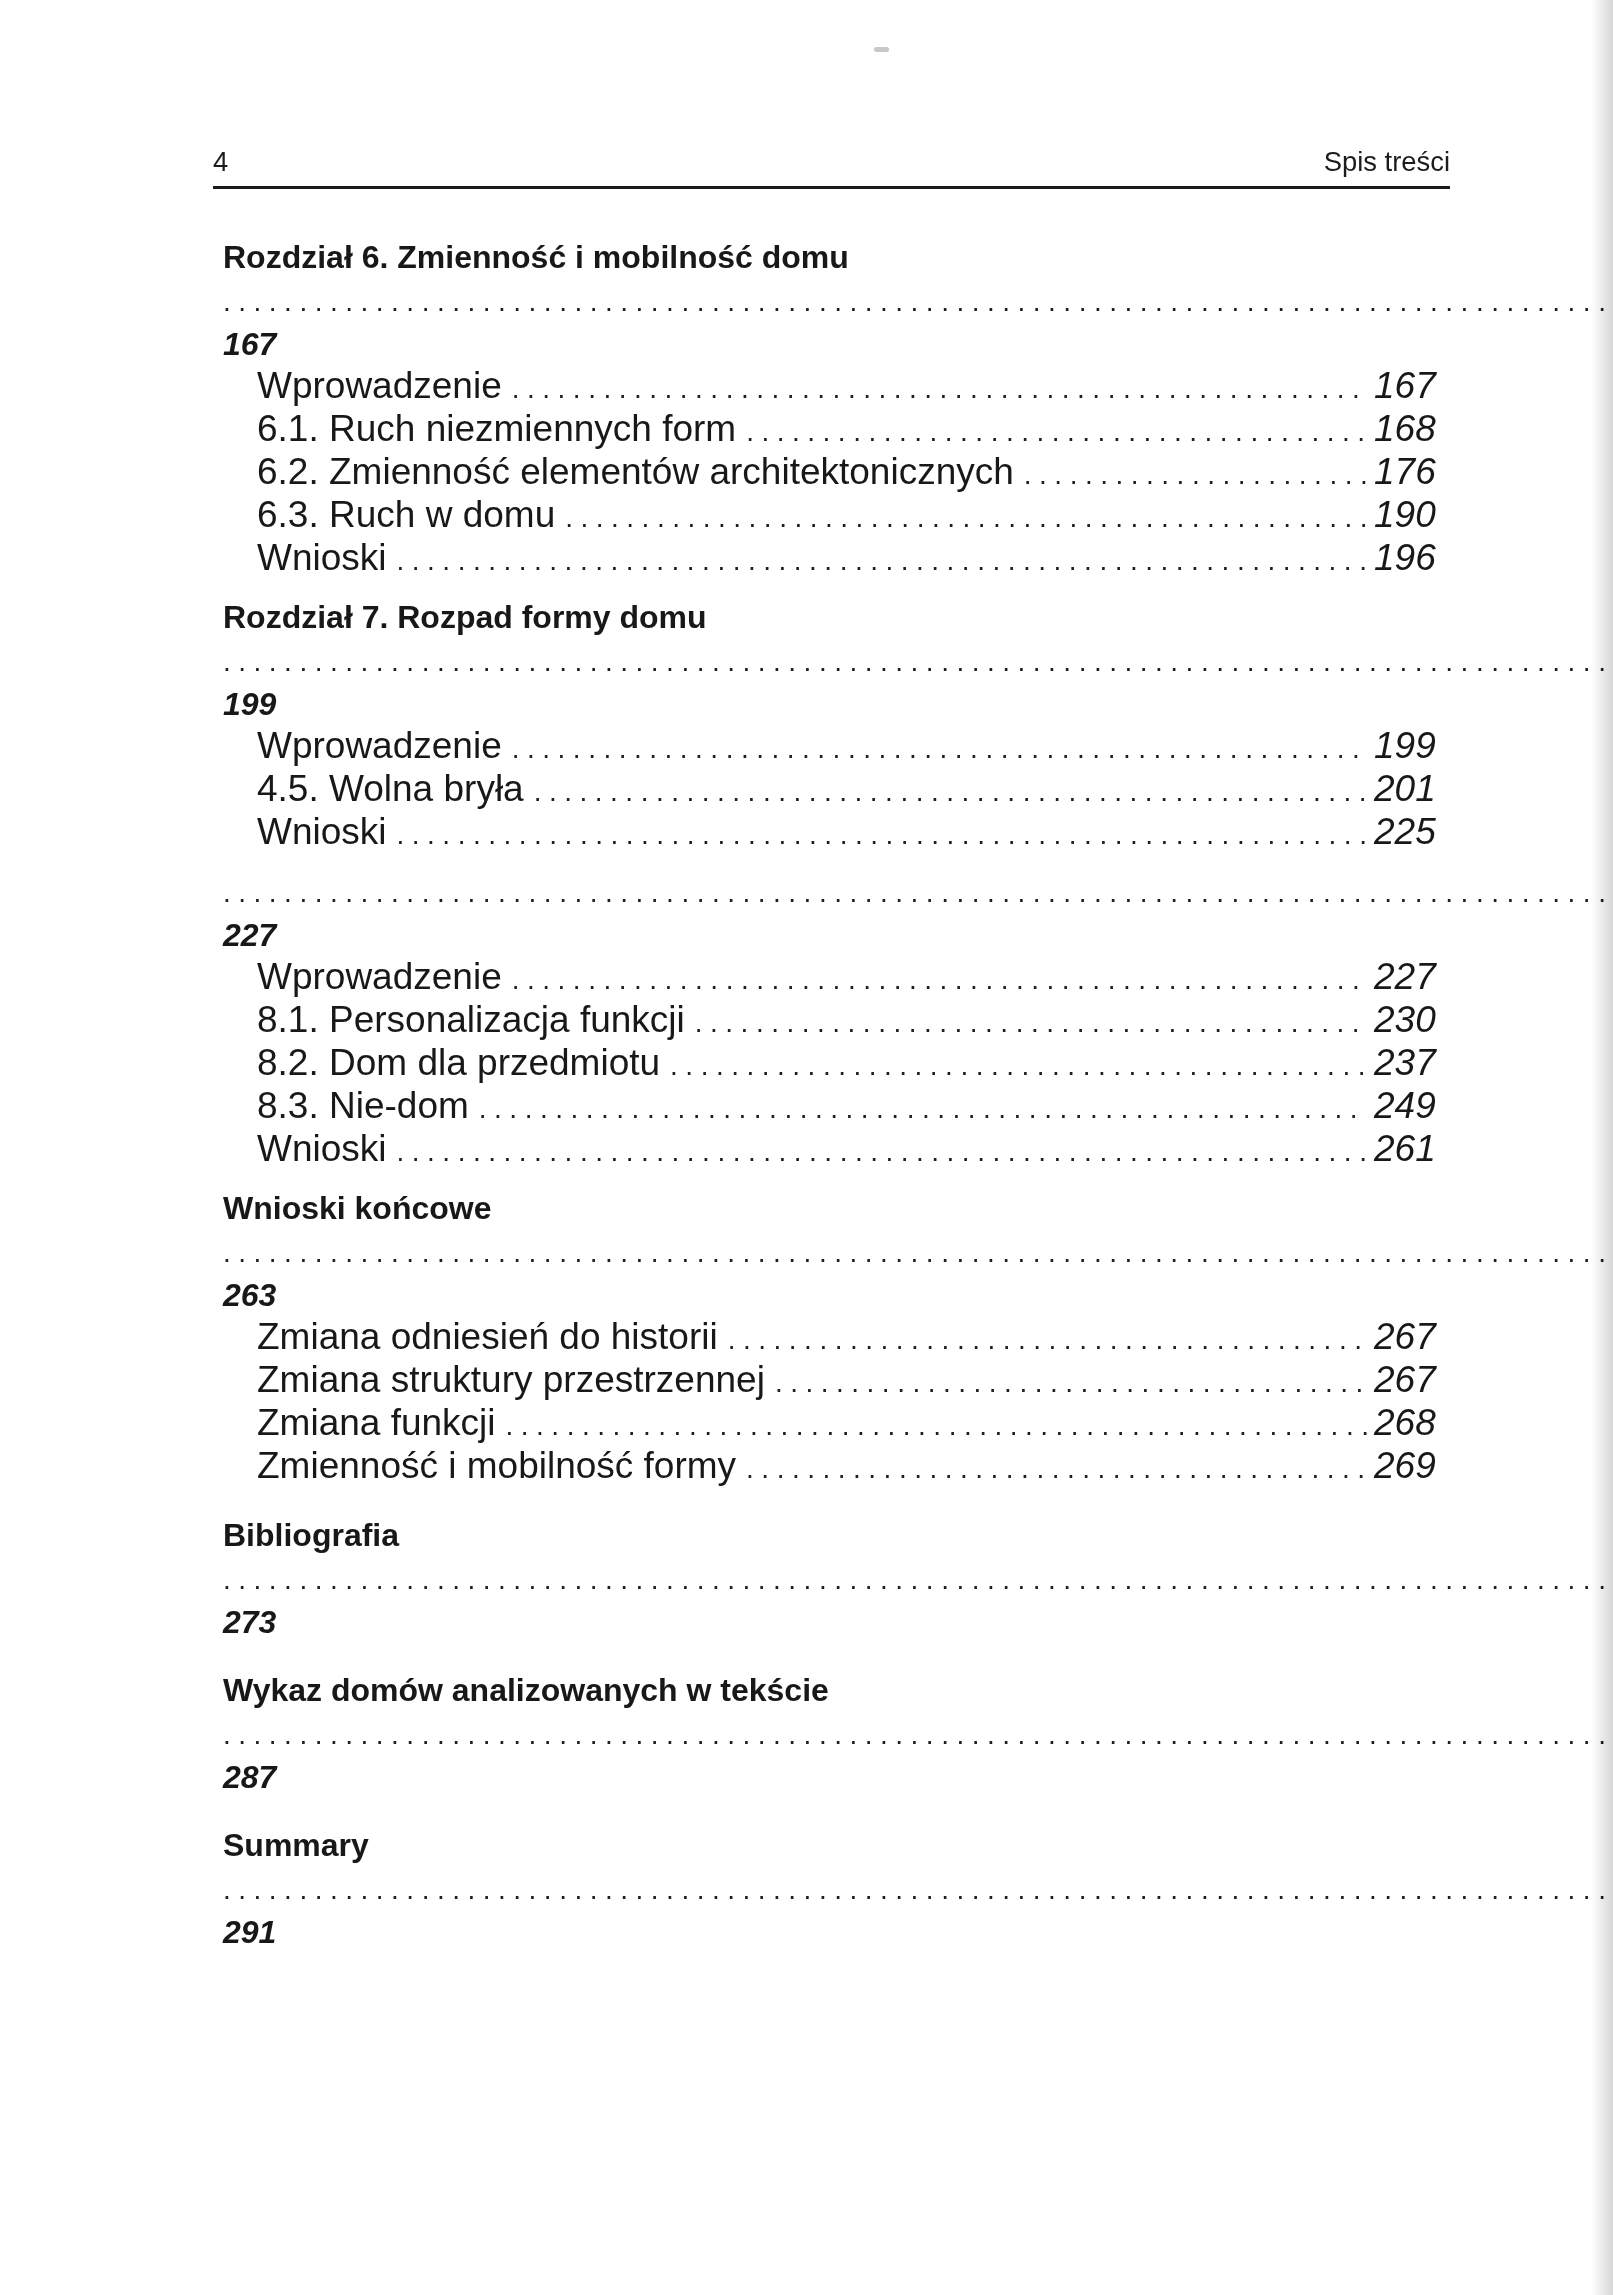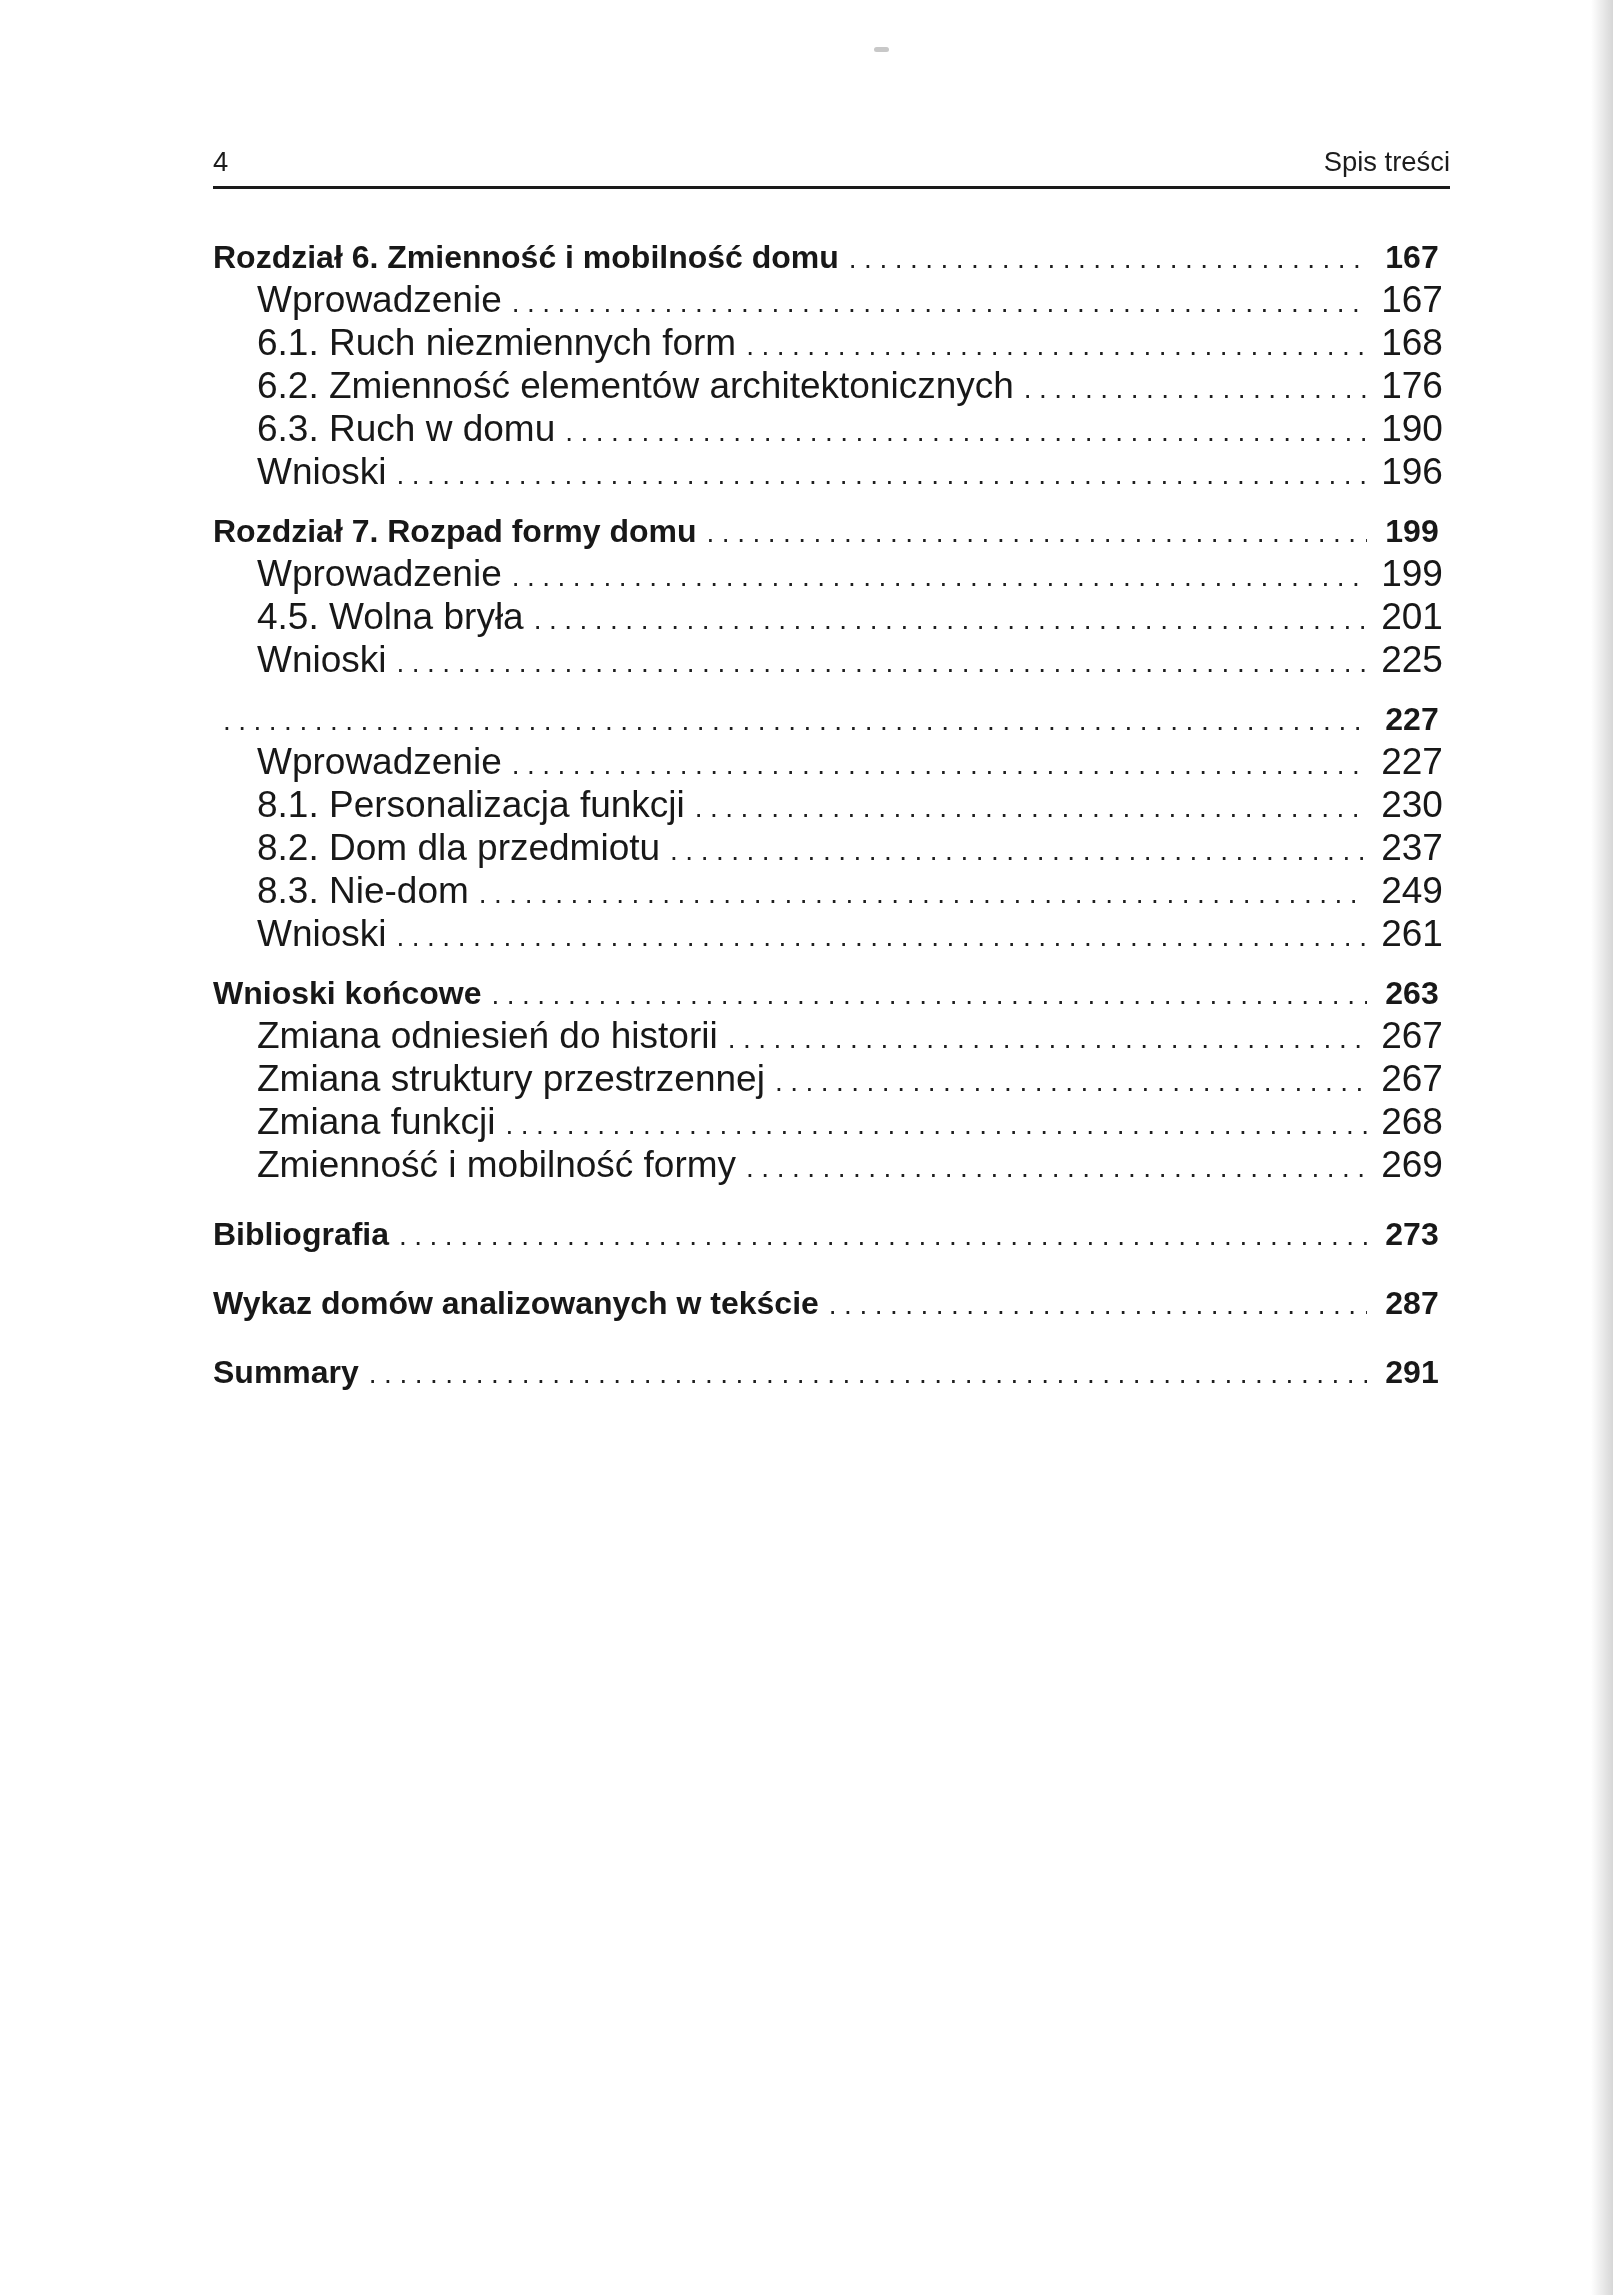--- a/index.html
+++ b/index.html
@@ -49,33 +49,35 @@
   }
   .row .dots::after {
     content: "................................................................................................................................................";
     font-size: 28px;
     letter-spacing: 7.5px;
     color: #1e1e1e;
   }
   .row .pg {
     flex: 0 0 auto;
     min-width: 76px;
-    text-align: center;
+    text-align: left;
+    font-style: italic;
   }
   .row.sub {
     font-size: 37px;
     font-weight: 400;
     line-height: 40px;
     padding-left: 44px;
   }
   .row.chapter, .row.section {
     font-size: 32px;
     font-weight: 700;
     line-height: 43px;
     margin-top: 15px;
+    flex-direction: column;
   }
   .row.section {
     margin-top: 25px;
   }
   .toc .row:first-child {
     margin-top: 0;
   }
   .scan-edge {
     position: absolute;
     top: 0;

